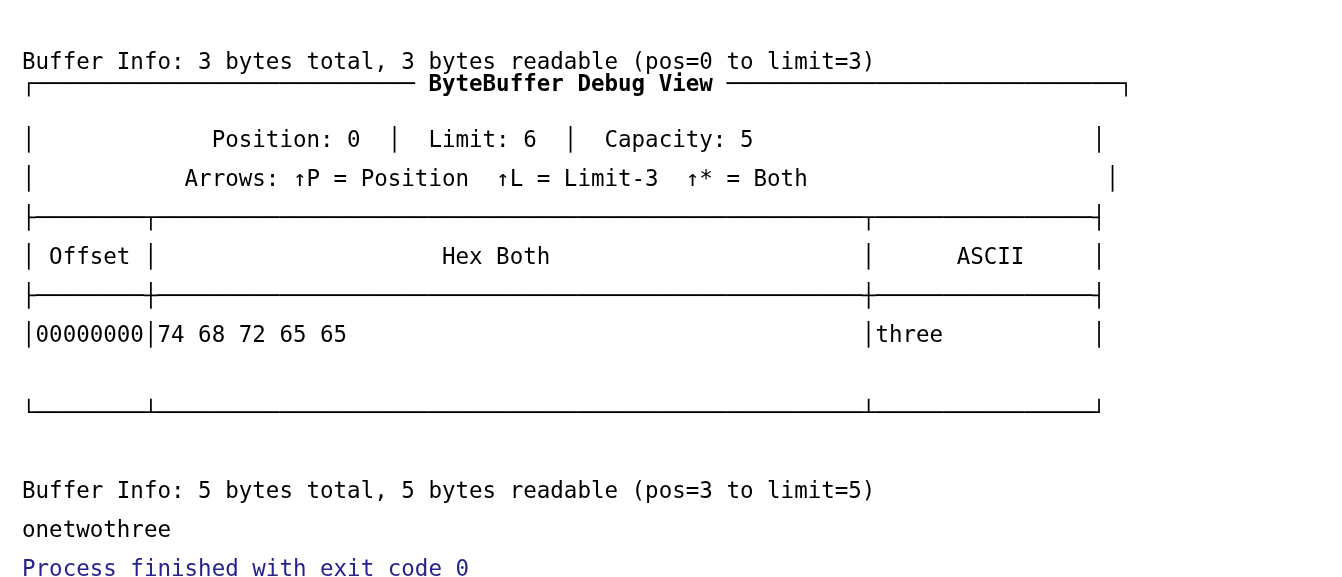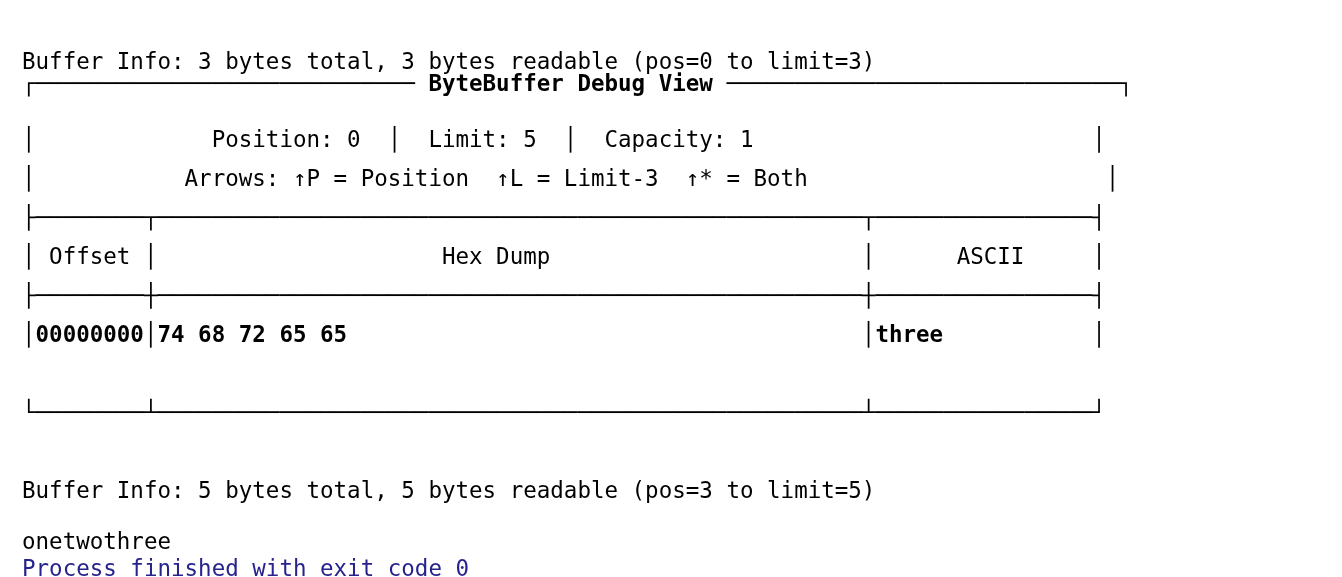--- a/index.html
+++ b/index.html
@@ -44,39 +44,39 @@
   .line.exit   { color: #26238c; }
 
   
   .r0  { top: 42px;  }
   .r1  { top: 64px; font-weight: bold;  }
   .r2  { top: 120px; }
   .r3  { top: 159px; }
   .r4  { top: 198px; }
   .r5  { top: 237px; }
   .r6  { top: 276px; }
-  .r7  { top: 315px; font-weight: bold; }
+  .r7  { top: 315px; }
   .r8  { top: 354px; }
   .r9  { top: 393px; }
   .r10 { top: 432px; }
   .r11 { top: 471px; }
-  .r12 { top: 510px; margin-top: 12px; }
+  .r12 { top: 510px; }
   .r13 { top: 549px; }
 </style>
 </head>
 <body>
 
 <div id="console">
 
   <div class="line stdout r0">Buffer Info: 3 bytes total, 3 bytes readable (pos=0 to limit=3)</div>
   <div class="line stdout r1">┌──────────────────────────── ByteBuffer Debug View ─────────────────────────────┐</div>
-  <div class="line stdout r2">│             Position: 0  │  Limit: 5  │  Capacity: 1                         │</div>
+  <div class="line stdout r2">│             Position: 0  │  Limit: 6  │  Capacity: 5                         │</div>
   <div class="line stdout r3">│           Arrows: ↑P = Position  ↑L = Limit-3  ↑* = Both                      │</div>
   <div class="line stdout r4">├────────┬────────────────────────────────────────────────────┬────────────────┤</div>
-  <div class="line stdout r5">│ Offset │                     Hex Dump                       │      ASCII     │</div>
+  <div class="line stdout r5">│ Offset │                     Hex Both                       │      ASCII     │</div>
   <div class="line stdout r6">├────────┼────────────────────────────────────────────────────┼────────────────┤</div>
   <div class="line stdout r7">│00000000│74 68 72 65 65                                      │three           │</div>
   <div class="line stdout r9">└────────┴────────────────────────────────────────────────────┴────────────────┘</div>
   <div class="line stdout r10"></div>
   <div class="line stdout r11">Buffer Info: 5 bytes total, 5 bytes readable (pos=3 to limit=5)</div>
   <div class="line stdout r12">onetwothree</div>
   <div class="line exit   r13">Process finished with exit code 0</div>
 
 </div>
 

